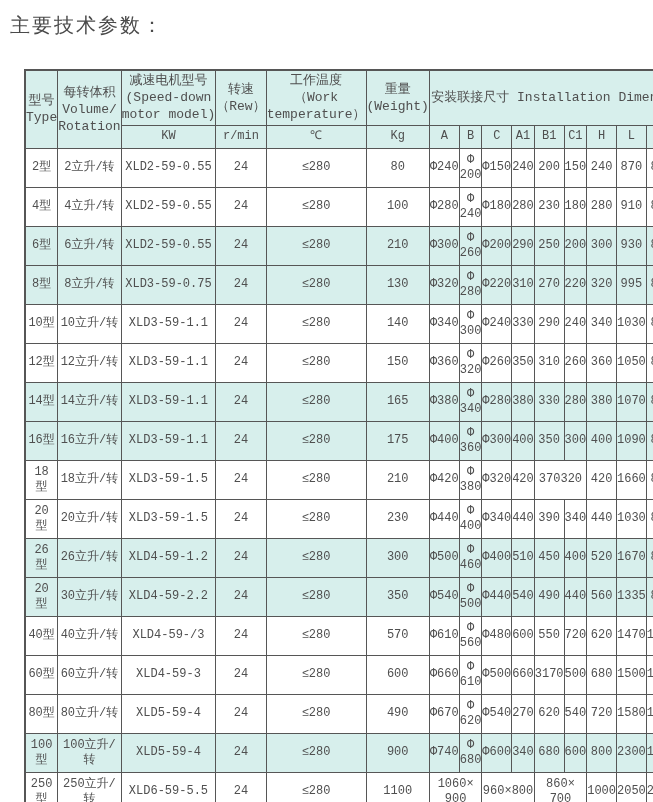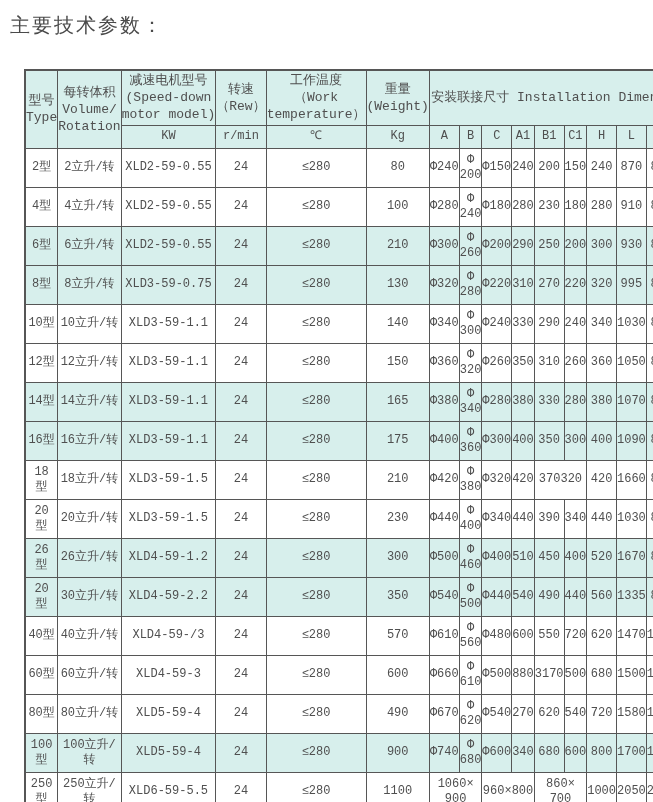--- a/index.html
+++ b/index.html
@@ -345,21 +345,21 @@
         <td>60型</td>
         <td>60立升/转</td>
         <td>XLD4-59-3</td>
         <td>24</td>
         <td>≤280</td>
         <td>600</td>
         <td>Φ660</td>
         <td>Φ
 610</td>
         <td>Φ500</td>
-        <td>880</td>
+        <td>660</td>
         <td>3170</td>
         <td>500</td>
         <td>680</td>
         <td>1500</td>
         <td>16-Φ18</td>
       </tr>
       <tr>
         <td>80型</td>
         <td>80立升/转</td>
         <td>XLD5-59-4</td>
@@ -387,21 +387,21 @@
         <td>≤280</td>
         <td>900</td>
         <td>Φ740</td>
         <td>Φ
 680</td>
         <td>Φ600</td>
         <td>340</td>
         <td>680</td>
         <td>600</td>
         <td>800</td>
-        <td>1700</td>
+        <td>2300</td>
         <td>16-Φ18</td>
       </tr>
       <tr>
         <td>250
 型</td>
         <td>250立升/
 转</td>
         <td>XLD6-59-5.5</td>
         <td>24</td>
         <td>≤280</td>

